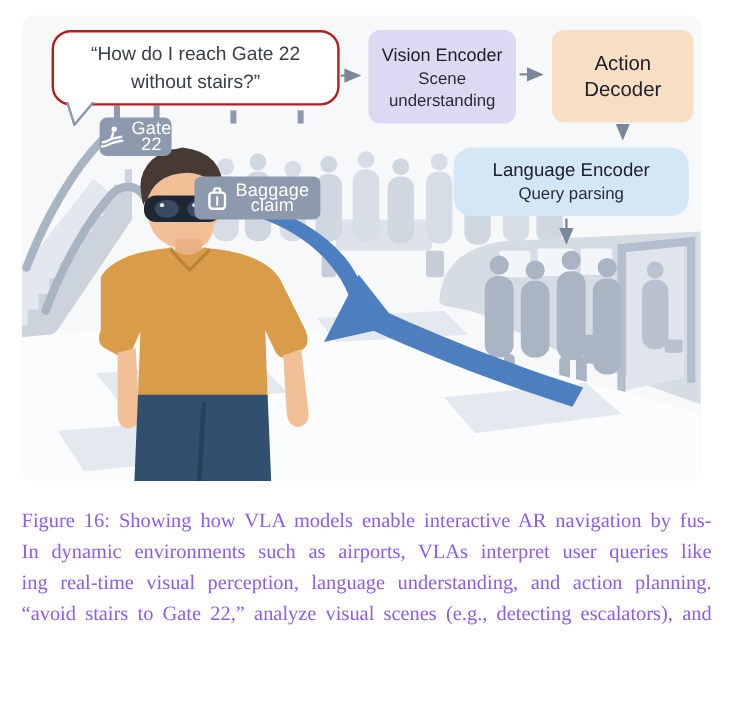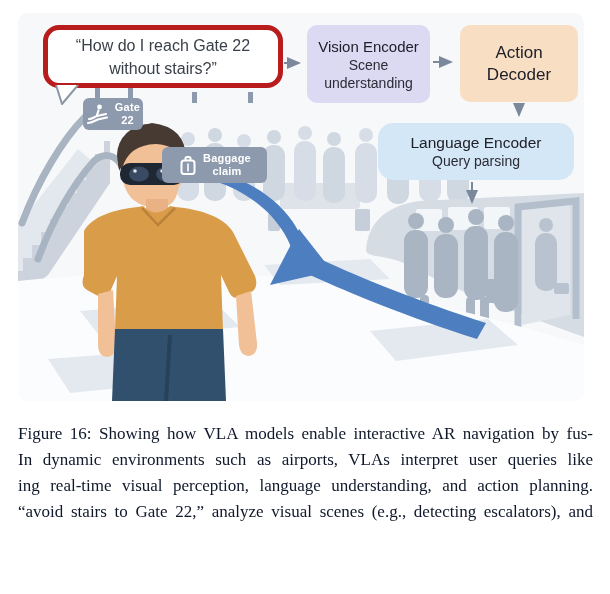--- a/index.html
+++ b/index.html
@@ -6,50 +6,50 @@
   body { background:#fff; font-family:"Liberation Sans", sans-serif; }
   .page { position:relative; width:610px; height:594px; background:#ffffff; overflow:hidden; }
 
   
   .illustration { position:absolute; left:18px; top:13px; width:566px; height:388px;
     background:#f7f8fa; border-radius:10px; overflow:hidden; }
   .scene-svg { position:absolute; left:0; top:0; }
 
   
   .bubble { position:absolute; left:25px; top:12px; width:240px; height:63px;
-    background:#fff; border:5px solid #b91c1c; border-radius:16px;
+    background:#fff; border:2px solid #b91c1c; border-radius:16px;
     display:flex; flex-direction:column; align-items:center; justify-content:center;
     font-size:16px; line-height:23px; color:#3a4049; z-index:3; }
   .bubble-tail { position:absolute; left:36px; top:72px; z-index:4; }
 
   
   .sign { position:absolute; background:#8d99ad; border-radius:6px; z-index:2;
     display:flex; align-items:center; justify-content:center; gap:5px; color:#fff; }
   .sign-post { position:absolute; width:5px; height:11px; background:#8d99ad; z-index:1; }
-  .sign-text { text-align:center; font-size:11px; font-weight:700; line-height:13px; letter-spacing:.2px; }
+  .sign-text { text-align:center; font-size:15px; font-weight:400; line-height:13px; letter-spacing:.2px; }
   #gate-sign   { left:65px;  top:85px; width:60px; height:32px; }
   #baggage-sign{ left:144px; top:89px; width:105px; height:36px;margin-top:45px; }
 
   
   .flow-box { position:absolute; border-radius:10px; display:flex; flex-direction:column;
     align-items:center; justify-content:center; text-align:center; z-index:3; }
   .box-title { font-weight:400; color:#20202b; }
   .box-sub   { color:#2b2b34; }
   #vision-box   { left:289px; top:12px;  width:123px; height:78px; background:#dcd9f3; }
   #vision-box .box-title { font-size:15px; line-height:19px; }
   #vision-box .box-sub   { font-size:14px; line-height:18px; width:108px; }
   #action-box   { left:442px; top:12px;  width:118px; height:77px; background:#f8dfc4; }
   #action-box .box-title { font-size:17px; line-height:22px; width:82px; }
   #language-box { left:360px; top:110px; width:196px; height:57px; background:#d4e7f7;border-radius:15px; }
   #language-box .box-title { font-size:15.5px; line-height:19px; }
   #language-box .box-sub   { font-size:14px; line-height:18px; }
 
   
   .caption { position:absolute; left:18px; right:17px; top:421px;
-    font-family:"Liberation Serif", serif; font-size:17px; line-height:26px; color:#0f172a; }
+    font-family:"Liberation Serif", serif; font-size:17px; line-height:26px; color:#8b5cf6; }
   .cap-line { text-align:justify; text-align-last:justify; white-space:normal; }
   .cap-line.last { text-align-last:left; }
 </style>
 </head>
 <body>
 
 <div class="page">
 
   <div class="illustration">
 

